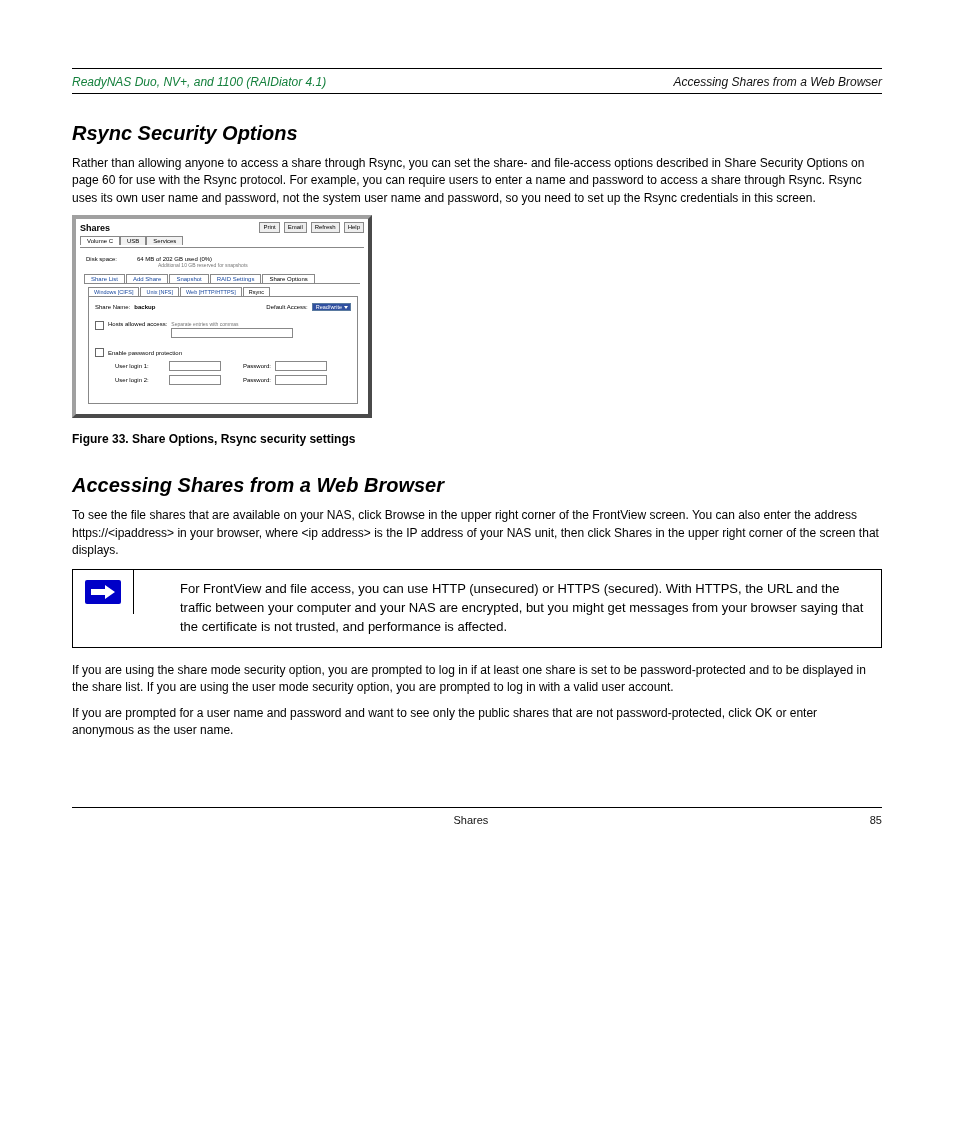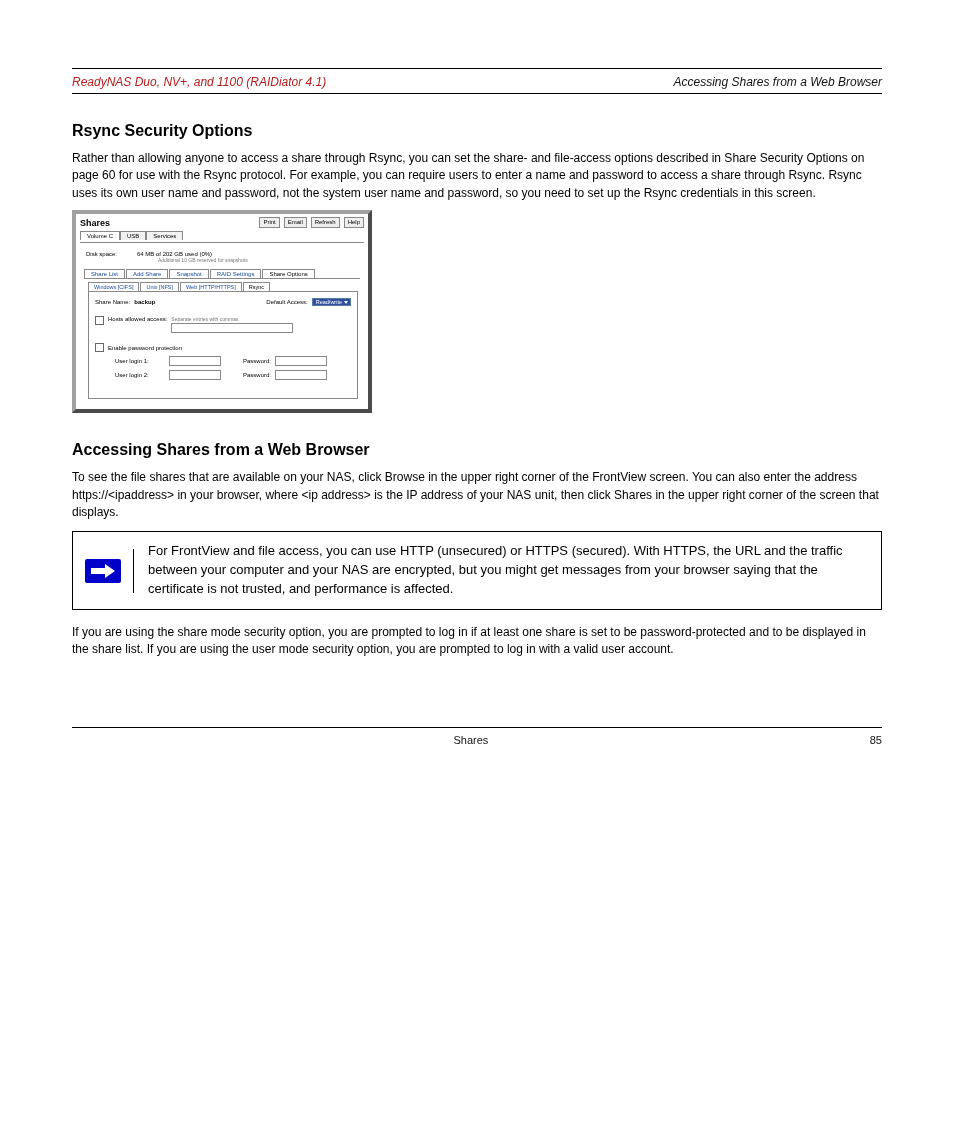--- a/index.html
+++ b/index.html
@@ -23,42 +23,44 @@
     margin: 0;
   }
   .hdr-top { margin-top: 20px; }
   .header-line {
     display: flex;
     justify-content: space-between;
     align-items: flex-end;
     font-size: 12px;
     padding: 6px 0 4px 0;
   }
-  .header-left { font-style: italic; color: #b91c1c; }
+  .header-left { font-style: italic; color: #15803d; }
   .header-right { font-style: italic; color: #111; }
   .section-title {
-    font-size: 16px;
+    font-size: 20px;
     font-weight: bold;
+    font-style: italic;
     margin: 28px 0 10px 0;
   }
   .body-text {
     font-size: 12px;
     line-height: 1.45;
     margin: 8px 0;
   }
   .figure-caption {
     font-size: 12px;
     font-weight: bold;
     margin: 14px 0 8px 0;
   }
   .note-box {
     border: 1px solid #000;
     display: flex;
-    align-items: center;
+    align-items: flex-start;
     margin: 10px 0 14px 0;
+    gap: 32px;
   }
   .note-icon-cell {
     border-right: 1px solid #000;
     padding: 10px 12px;
     display: flex;
     align-items: center;
     justify-content: center;
   }
   .note-icon {
     width: 36px;
@@ -327,37 +329,39 @@
       <div class="row indent">
         <span class="lbl" style="width:50px;">User login 2:</span>
         <span class="textin" style="width:50px;"></span>
         <span style="width:14px;"></span>
         <span class="lbl">Password:</span>
         <span class="textin" style="width:50px;"></span>
       </div>
     </div>
   </div>
 
+  <div class="figure-caption">Figure 33. Share Options, Rsync security settings</div>
 
   <div class="section-title">Accessing Shares from a Web Browser</div>
 
   <p class="body-text">To see the file shares that are available on your NAS, click Browse in the upper right corner of the FrontView screen. You can also enter the address https://&lt;ipaddress&gt; in your browser, where &lt;ip address&gt; is the IP address of your NAS unit, then click Shares in the upper right corner of the screen that displays.</p>
 
   <div class="note-box">
     <div class="note-icon-cell">
       <div class="note-icon">
         <svg width="28" height="16" viewBox="0 0 28 16">
           <path d="M2 5 H16 V1 L26 8 L16 15 V11 H2 Z" fill="#ffffff"></path>
         </svg>
       </div>
     </div>
     <div class="note-text-cell">For FrontView and file access, you can use HTTP (unsecured) or HTTPS (secured). With HTTPS, the URL and the traffic between your computer and your NAS are encrypted, but you might get messages from your browser saying that the certificate is not trusted, and performance is affected.</div>
   </div>
 
   <p class="body-text">If you are using the share mode security option, you are prompted to log in if at least one share is set to be password-protected and to be displayed in the share list. If you are using the user mode security option, you are prompted to log in with a valid user account.</p>
+  <p class="body-text">If you are prompted for a user name and password and want to see only the public shares that are not password-protected, click OK or enter anonymous as the user name.</p>
 
   <div style="height:60px;"></div>
 
   <hr class="hr">
   <div class="footer-line">
     <span></span>
     <span class="footer-center">Shares</span>
     <span class="footer-right">85</span>
   </div>
 

